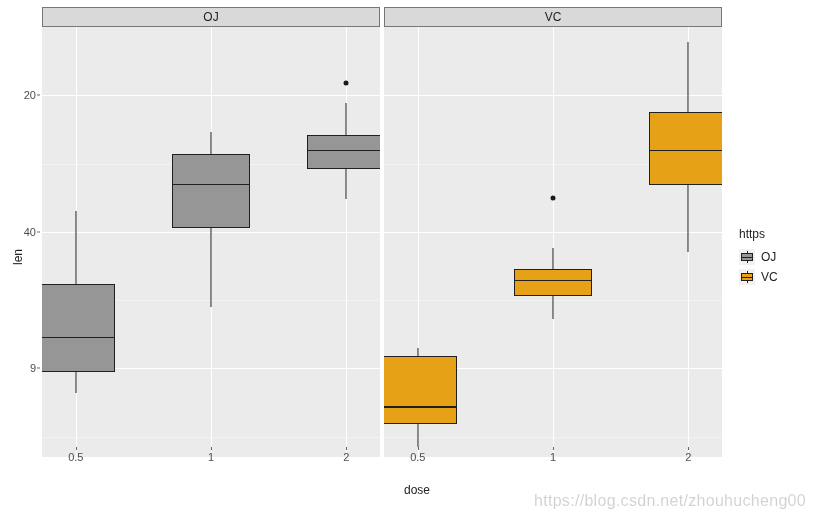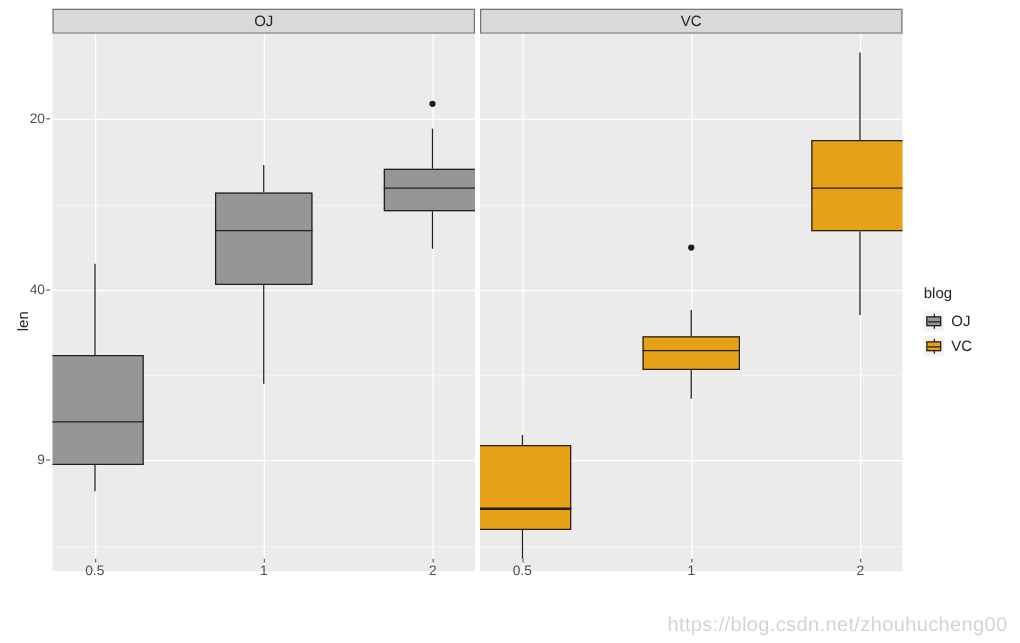--- a/index.html
+++ b/index.html
@@ -196,24 +196,25 @@
         </div>
       <div class="xticks">
           <div class="xtick" style="left: 33.8px;">0.5</div>
           <div class="tick-mark" style="left: 33.8px;"></div>
           <div class="xtick" style="left: 169px;">1</div>
           <div class="tick-mark" style="left: 169px;"></div>
           <div class="xtick" style="left: 304.2px;">2</div>
           <div class="tick-mark" style="left: 304.2px;"></div>
         </div>
     </div>
+    <div class="xlab">dose</div>
   </div>
 
   <div class="legend">
-    <div class="legend-title">blog</div>
+    <div class="legend-title">https</div>
     <div class="legend-row">
       <div class="legend-key">
         <div class="mini" id="lk-oj" style="background: rgb(150, 150, 150);">
             <div class="stem" style="top:-3px;height:3px"></div>
             <div class="midline"></div>
             <div class="stem" style="bottom:-3px;height:3px"></div>
           </div>
       </div>
       <span>OJ</span>
     </div>

